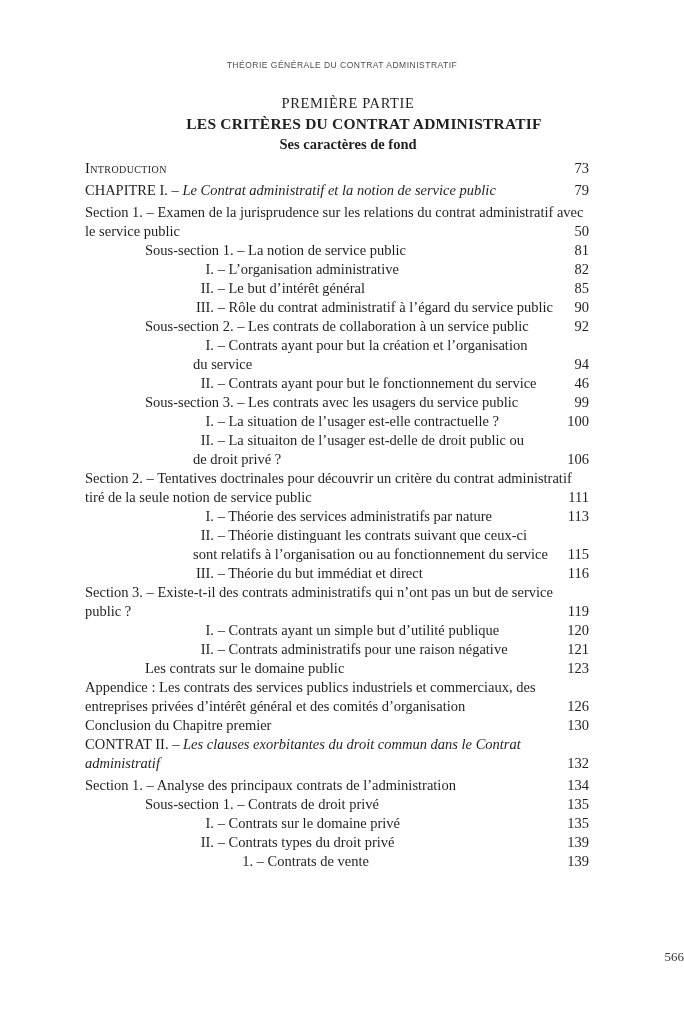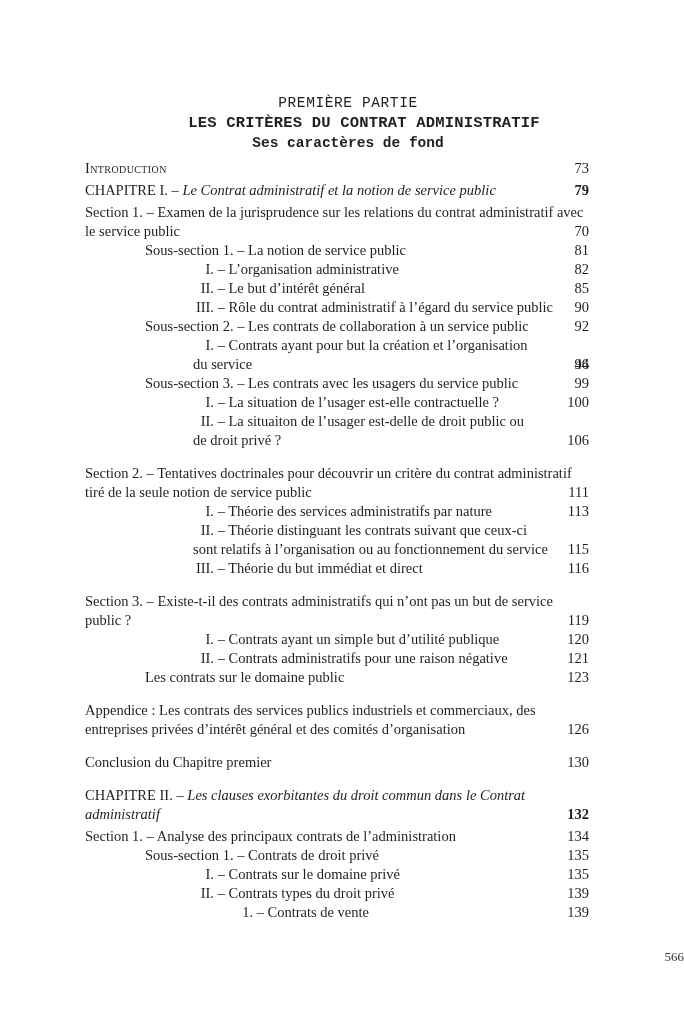--- a/index.html
+++ b/index.html
@@ -13,58 +13,59 @@
     font-family: "Liberation Serif", "DejaVu Serif", serif;
     color: #1f1f1f;
   }
   .running-header {
     position: absolute; top: 60px; left: 0; right: 0;
     text-align: center;
     font-family: "Liberation Sans", "DejaVu Sans", sans-serif;
     font-size: 8.5px; letter-spacing: 0.5px;
     color: #4c4c4c;
   }
-  .part-heading { position: absolute; top: 95px; left: 12px; right: 0; text-align: center; font-family: Liberation Mono, monospace; }
+  .part-heading { position: absolute; top: 95px; left: 12px; right: 0; text-align: center; }
   .part-line1 { font-size: 14.5px; letter-spacing: 0.6px; }
   .part-line2 { font-size: 15.5px; font-weight: bold; margin-top: 3px; letter-spacing: 0.2px; padding-left: 32px; }
   .part-line3 { font-size: 14.5px; font-weight: bold; margin-top: 3px; }
 
   .toc {
     position: absolute; top: 159px; left: 85px; right: 95px;
     font-size: 14.5px; line-height: 19px;
   }
   .entry { position: relative; }
-  .entry.gap { margin-top: 14px; }
+  .entry.gap { margin-top: 0; }
   .line { white-space: nowrap; }
 
   .l1 { padding-left: 60px; }
   .l2 { padding-left: 108px; }
   .l3 { padding-left: 152px; }
 
   .rnum { display: inline-block; width: 21px; text-align: right; }
   .l3 .rnum { width: 16px; }
 
   .intro .line { font-variant: small-caps; letter-spacing: 0.4px; }
 
   .chapter { margin: 3px 0; }
   .chapter .line { font-weight: normal; font-style: italic; }
   .chapter .chap-label { font-style: normal; }
-  .chapter .pg { font-weight: bold; font-style: normal; }
+  .chapter .pg { font-weight: normal; font-style: normal; }
 
   .pg { position: absolute; right: 0; bottom: 0; white-space: nowrap; }
 
   .footer {
     position: absolute; top: 949px; left: 0; right: 0;
     text-align: right; font-size: 13px; color: #333333;
   }
 </style>
 </head>
 <body>
 
 <div class="page">
+  <div class="running-header">THÉORIE GÉNÉRALE DU CONTRAT ADMINISTRATIF</div>
 
   <div class="part-heading">
     <div class="part-line1">PREMIÈRE PARTIE</div>
     <div class="part-line2">LES CRITÈRES DU CONTRAT ADMINISTRATIF</div>
     <div class="part-line3">Ses caractères de fond</div>
   </div>
 
   <div class="toc">
       <div class="entry intro">
         <div class="txt">
@@ -76,21 +77,21 @@
         <div class="txt">
           <div class="line"><span class="chap-label">CHAPITRE I. </span>– Le Contrat administratif et la notion de service public</div>
         </div>
         <span class="pg">79</span>
       </div>
       <div class="entry l0">
         <div class="txt">
           <div class="line">Section 1. – Examen de la jurisprudence sur les relations du contrat administratif avec</div>
           <div class="line">le service public</div>
         </div>
-        <span class="pg">70</span>
+        <span class="pg">50</span>
       </div>
       <div class="entry l1">
         <div class="txt">
           <div class="line">Sous-section 1. – La notion de service public</div>
         </div>
         <span class="pg">81</span>
       </div>
       <div class="entry l2">
         <div class="txt">
           <div class="line"><span class="rnum">I.</span> – L’organisation administrative</div>
@@ -116,20 +117,23 @@
         <span class="pg">92</span>
       </div>
       <div class="entry l2">
         <div class="txt">
           <div class="line"><span class="rnum">I.</span> – Contrats ayant pour but la création et l’organisation</div>
           <div class="line">du service</div>
         </div>
         <span class="pg">94</span>
       </div>
       <div class="entry l2">
+        <div class="txt">
+          <div class="line"><span class="rnum">II.</span> – Contrats ayant pour but le fonctionnement du service</div>
+        </div>
         <span class="pg">46</span>
       </div>
       <div class="entry l1">
         <div class="txt">
           <div class="line">Sous-section 3. – Les contrats avec les usagers du service public</div>
         </div>
         <span class="pg">99</span>
       </div>
       <div class="entry l2">
         <div class="txt">
@@ -203,21 +207,21 @@
         <span class="pg">126</span>
       </div>
       <div class="entry l0 gap">
         <div class="txt">
           <div class="line">Conclusion du Chapitre premier</div>
         </div>
         <span class="pg">130</span>
       </div>
       <div class="entry chapter gap">
         <div class="txt">
-          <div class="line"><span class="chap-label">CHAPITRE II. </span>– Les clauses exorbitantes du droit commun dans le Contrat</div>
+          <div class="line"><span class="chap-label">CONTRAT II. </span>– Les clauses exorbitantes du droit commun dans le Contrat</div>
           <div class="line">administratif</div>
         </div>
         <span class="pg">132</span>
       </div>
       <div class="entry l0">
         <div class="txt">
           <div class="line">Section 1. – Analyse des principaux contrats de l’administration</div>
         </div>
         <span class="pg">134</span>
       </div>

